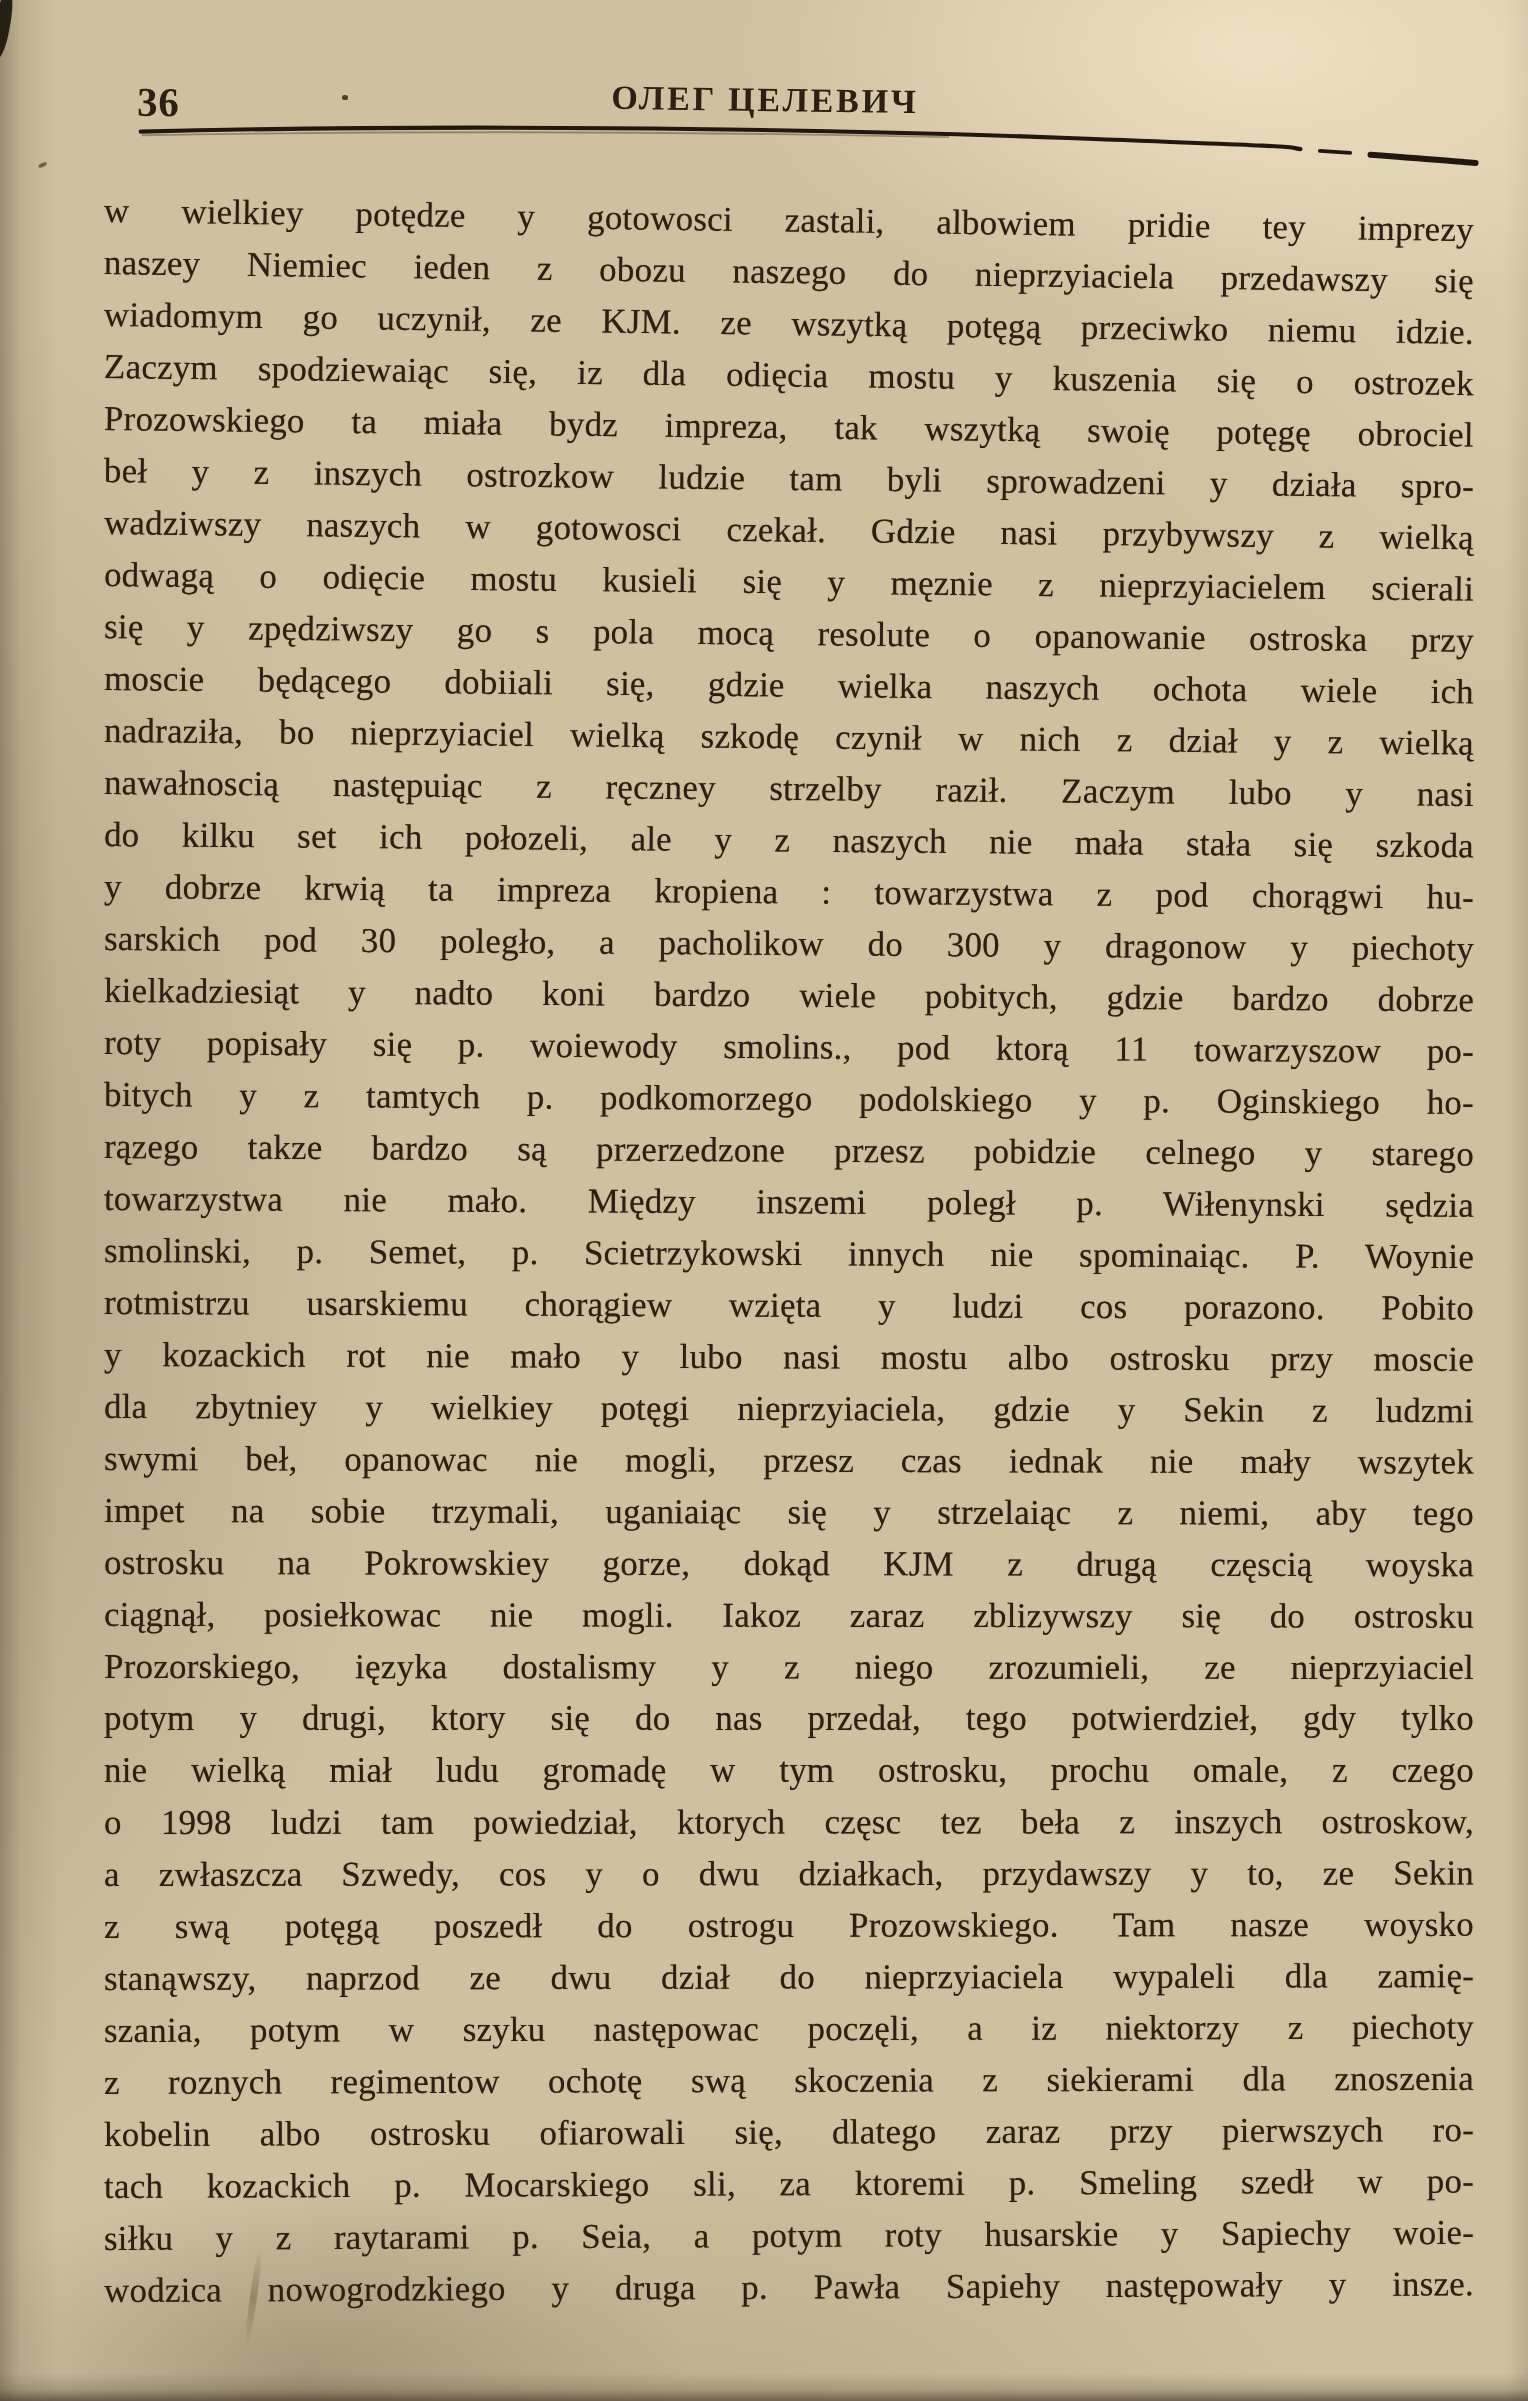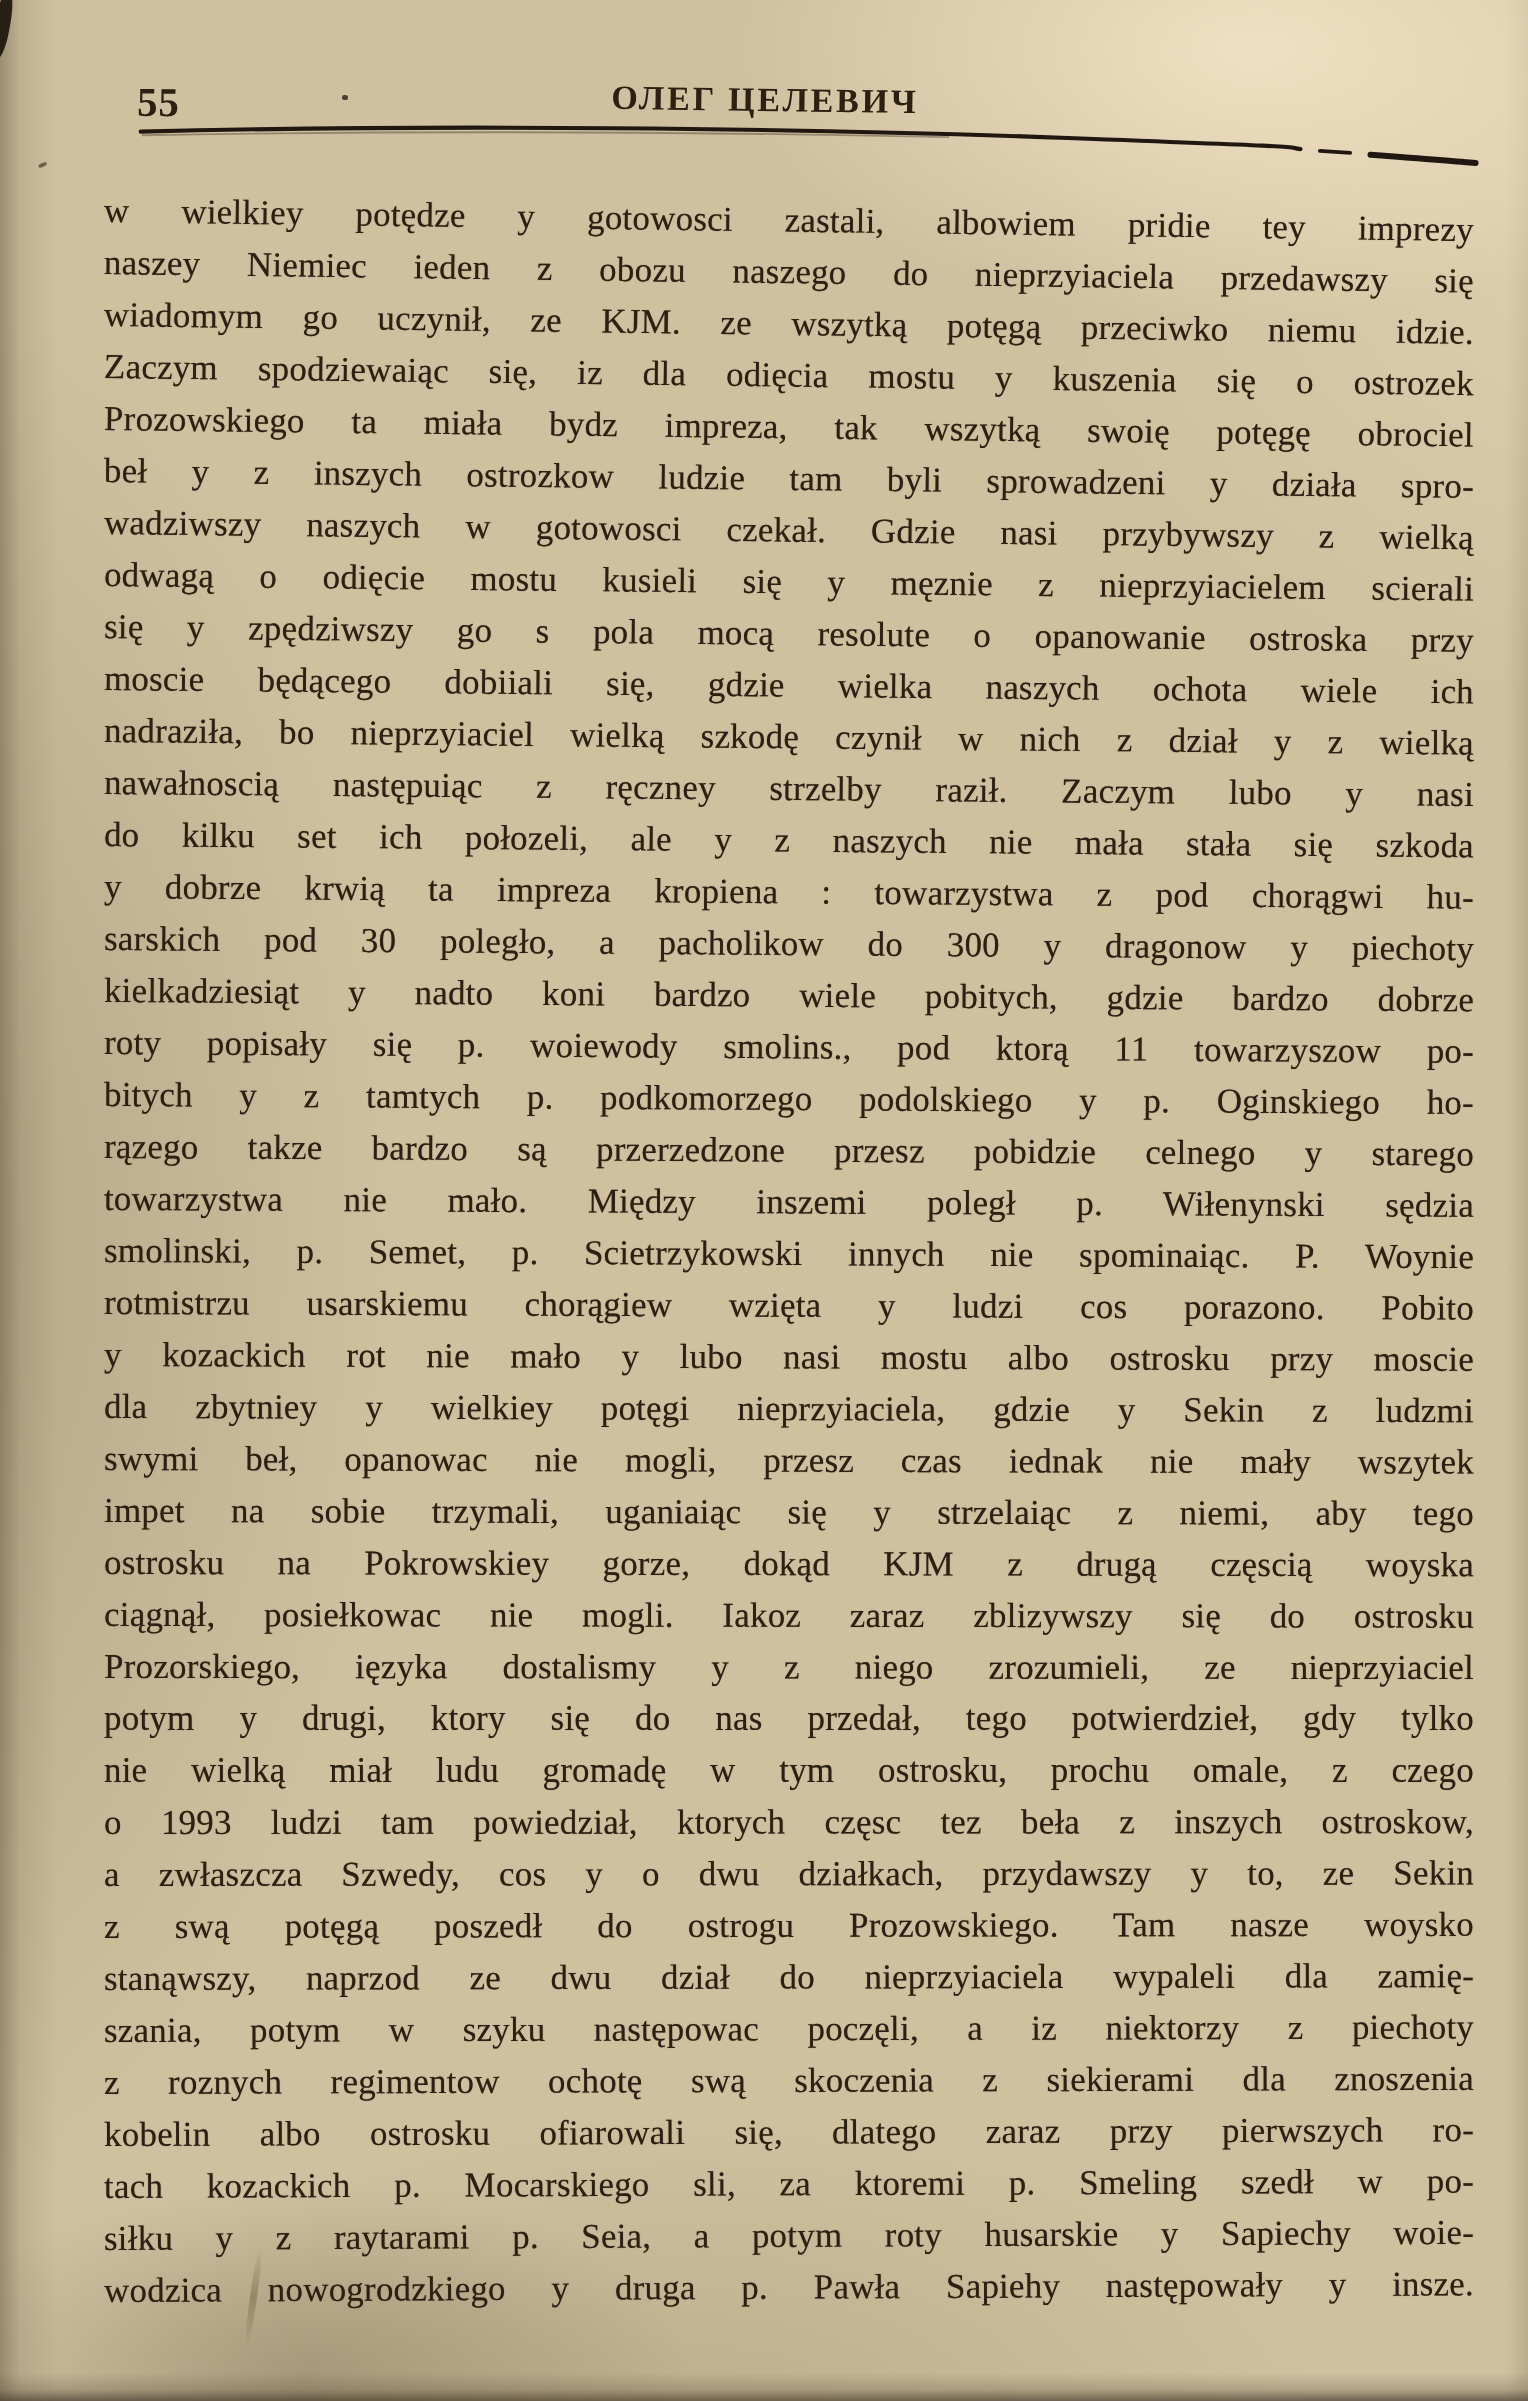--- a/index.html
+++ b/index.html
@@ -61,21 +61,21 @@
 <body>
 
 <div class="page">
 
   <div class="corner-mark"></div>
   <div class="speck-a"></div>
   <div class="speck-b"></div>
   <div class="smudge"></div>
 
   <div class="header">
-    <span class="pagenum">55</span>
+    <span class="pagenum">36</span>
     <span class="title">ОЛЕГ ЦЕЛЕВИЧ</span>
   </div>
 
   <svg class="rule" viewBox="0 0 1460 64">
     <path d="M4,18 C320,10 720,14 1010,25 S1240,34 1262,37" stroke-width="4.5"></path>
     <path d="M6,22 C300,17 600,18 880,24" stroke-width="2" opacity="0.35"></path>
     <path d="M1283,39 L1316,41" stroke-width="4"></path>
     <path d="M1338,43 C1392,47 1432,50 1452,52" stroke-width="6.5"></path>
   </svg>
 
@@ -104,21 +104,21 @@
       <div class="line" style="transform: rotate(0.233deg);">rotmistrzu usarskiemu chorągiew wzięta y ludzi cos porazono. Pobito</div>
       <div class="line" style="transform: rotate(0.206deg);">y kozackich rot nie mało y lubo nasi mostu albo ostrosku przy moscie</div>
       <div class="line" style="transform: rotate(0.179deg);">dla zbytniey y wielkiey potęgi nieprzyiaciela, gdzie y Sekin z ludzmi</div>
       <div class="line" style="transform: rotate(0.152deg);">swymi beł, opanowac nie mogli, przesz czas iednak nie mały wszytek</div>
       <div class="line" style="transform: rotate(0.125deg);">impet na sobie trzymali, uganiaiąc się y strzelaiąc z niemi, aby tego</div>
       <div class="line" style="transform: rotate(0.098deg);">ostrosku na Pokrowskiey gorze, dokąd KJM z drugą częscią woyska</div>
       <div class="line" style="transform: rotate(0.071deg);">ciągnął, posiełkowac nie mogli. Iakoz zaraz zblizywszy się do ostrosku</div>
       <div class="line" style="transform: rotate(0.044deg);">Prozorskiego, ięzyka dostalismy y z niego zrozumieli, ze nieprzyiaciel</div>
       <div class="line" style="transform: rotate(-0.01deg);">potym y drugi, ktory się do nas przedał, tego potwierdzieł, gdy tylko</div>
       <div class="line" style="transform: rotate(0.017deg);">nie wielką miał ludu gromadę w tym ostrosku, prochu omale, z czego</div>
-      <div class="line" style="transform: rotate(-0.037deg);">o 1993 ludzi tam powiedział, ktorych częsc tez beła z inszych ostroskow,</div>
+      <div class="line" style="transform: rotate(-0.037deg);">o 1998 ludzi tam powiedział, ktorych częsc tez beła z inszych ostroskow,</div>
       <div class="line" style="transform: rotate(-0.064deg);">a zwłaszcza Szwedy, cos y o dwu działkach, przydawszy y to, ze Sekin</div>
       <div class="line" style="transform: rotate(-0.091deg);">z swą potęgą poszedł do ostrogu Prozowskiego. Tam nasze woysko</div>
       <div class="line" style="transform: rotate(-0.118deg);">stanąwszy, naprzod ze dwu dział do nieprzyiaciela wypaleli dla zamię-</div>
       <div class="line" style="transform: rotate(-0.145deg);">szania, potym w szyku następowac poczęli, a iz niektorzy z piechoty</div>
       <div class="line" style="transform: rotate(-0.172deg);">z roznych regimentow ochotę swą skoczenia z siekierami dla znoszenia</div>
       <div class="line" style="transform: rotate(-0.199deg);">kobelin albo ostrosku ofiarowali się, dlatego zaraz przy pierwszych ro-</div>
       <div class="line" style="transform: rotate(-0.226deg);">tach kozackich p. Mocarskiego sli, za ktoremi p. Smeling szedł w po-</div>
       <div class="line" style="transform: rotate(-0.253deg);">siłku y z raytarami p. Seia, a potym roty husarskie y Sapiechy woie-</div>
       <div class="line" style="transform: rotate(-0.28deg);">wodzica nowogrodzkiego y druga p. Pawła Sapiehy następowały y insze.</div>
     </div>

